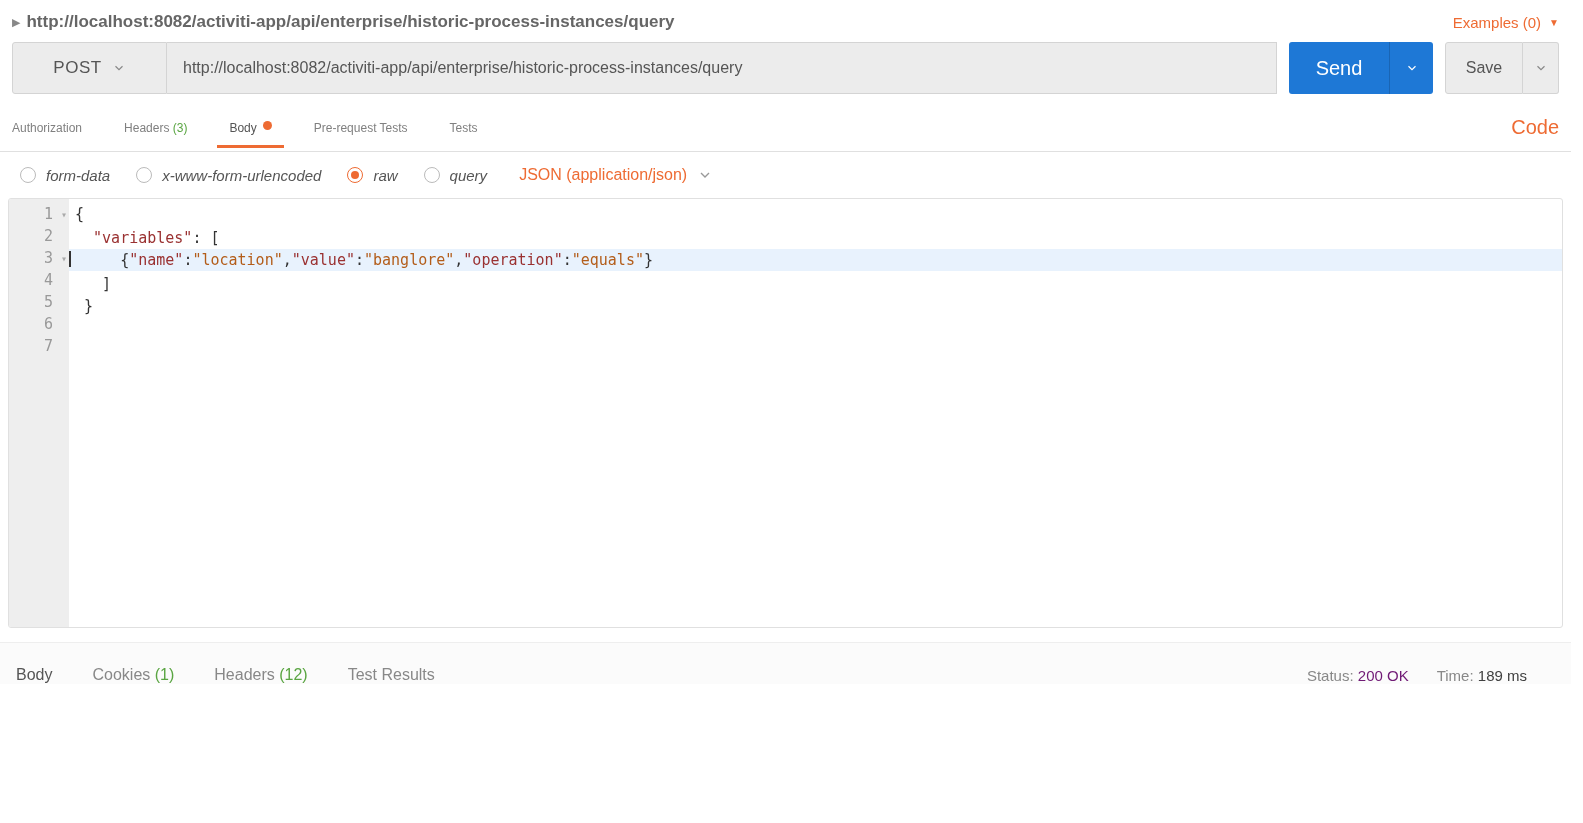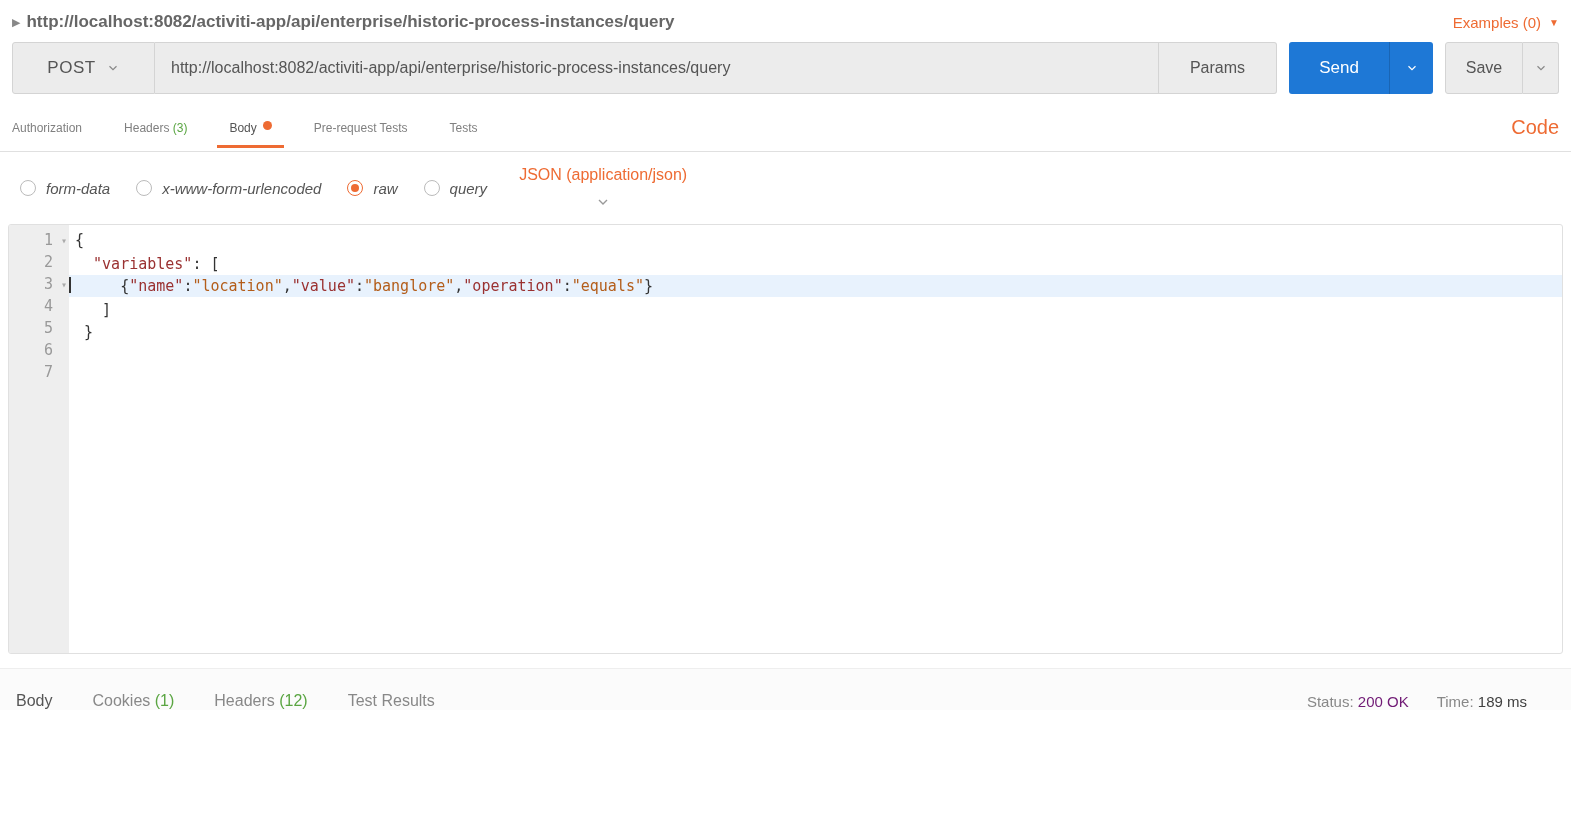--- a/index.html
+++ b/index.html
@@ -9,26 +9,26 @@
 
 
 .title-row { display: flex; align-items: center; padding: 4px 12px 10px 12px; }
 .title-row .caret { color: #888; margin-right: 6px; font-size: 11px; }
 .title-text { color: #666; font-size: 17px; font-weight: 600; flex: 1; }
 .examples-link { color: #ee6b33; font-size: 15px; display: flex; align-items: center; gap: 8px; }
 .examples-link .tri { color: #ee6b33; font-size: 10px; }
 
 
 .request-bar { display: flex; padding: 0 12px; gap: 0; }
-.method-btn { display:flex; align-items:center; justify-content:center; gap:10px; width:143px; height:52px; background:#ececec; border:1px solid #d4d4d4; color:#555; font-size:17px; letter-spacing:0.5px; border-top-left-radius:3px; border-bottom-left-radius:3px; cursor:pointer; }
+.method-btn { display:flex; align-items:center; justify-content:center; gap:10px; width:155px; height:52px; background:#ececec; border:1px solid #d4d4d4; color:#555; font-size:17px; letter-spacing:0.5px; border-top-left-radius:3px; border-bottom-left-radius:3px; cursor:pointer; }
 .method-btn .chev { color:#888; }
 .url-input { flex:1; height:52px; background:#ececec; border:1px solid #d4d4d4; border-left:none; padding:0 16px; font-size:16px; color:#555; outline:none; }
 .params-btn { width:118px; height:52px; background:#ececec; border:1px solid #d4d4d4; border-left:none; color:#555; font-size:16px; border-top-right-radius:3px; border-bottom-right-radius:3px; cursor:pointer; }
 .send-group { display:flex; margin-left:12px; }
-.send-btn { height:52px; width:100px; background:#1e78d6; color:#fff; border:none; font-size:17px; font-weight:500; border-top-left-radius:3px; border-bottom-left-radius:3px; cursor:pointer; }
+.send-btn { height:52px; width:100px; background:#1e78d6; color:#fff; border:none; font-size:20px; font-weight:500; border-top-left-radius:3px; border-bottom-left-radius:3px; cursor:pointer; }
 .send-drop { width:44px; height:52px; background:#1e78d6; border:none; border-left:1px solid #1965b5; border-top-right-radius:3px; border-bottom-right-radius:3px; cursor:pointer; display:flex; align-items:center; justify-content:center; }
 .send-drop .chev { color:#fff; }
 .save-group { display:flex; margin-left:12px;border-radius:14px; }
 .save-btn { height:52px; width:78px; background:#ececec; border:1px solid #d4d4d4; color:#555; font-size:16px; border-top-left-radius:3px; border-bottom-left-radius:3px; cursor:pointer; }
 .save-drop { width:36px; height:52px; background:#ececec; border:1px solid #d4d4d4; border-left:none; border-top-right-radius:3px; border-bottom-right-radius:3px; cursor:pointer; display:flex; align-items:center; justify-content:center; }
 .save-drop .chev { color:#888; }
 
 
 .tabs-row { display:flex; align-items:center; margin-top:22px; padding:0 12px; border-bottom:1px solid #e0e0e0; }
 .tab { padding:0 0 12px 0; margin-right:42px; color:#808080; font-size:12px; cursor:pointer; }
@@ -39,21 +39,21 @@
 .tabs-spacer { flex:1; }
 .code-link { color:#ee6b33; font-size:20px; padding-bottom:12px; cursor:pointer; }
 
 
 .body-type-row { display:flex; align-items:center; gap:26px; padding:14px 20px; }
 .radio-item { display:flex; align-items:center; gap:10px; cursor:pointer;font-style:italic; }
 .radio { width:16px; height:16px; border-radius:50%; border:1px solid #bbb; display:inline-flex; align-items:center; justify-content:center; background:#fff; }
 .radio.selected { border-color:#ee6b33; }
 .radio.selected::after { content:""; width:8px; height:8px; border-radius:50%; background:#ee6b33; }
 .radio-label { color:#555; font-size:15px; }
-.content-type { color:#ee6b33; font-size:16px; display:flex; align-items:center; gap:10px; margin-left:6px;flex-direction:column; }
+.content-type { color:#ee6b33; font-size:16px; display:flex; align-items:center; gap:10px; margin-left:6px; }
 .content-type .chev { color:#999; }
 
 
 .editor-wrap { margin:0 8px; border:1px solid #e0e0e0; border-radius:3px; height:430px; overflow:hidden; display:flex; }
 .gutter { width:60px; background:#eeeeee; text-align:right; padding-top:4px; color:#999; font-family:Consolas,Menlo,monospace; font-size:15px; }
 .gutter .ln { padding:1px 16px 1px 0; position:relative; line-height:20px; }
 .gutter .fold::after { content:"▾"; position:absolute; right:2px; top:2px; color:#aaa; font-size:10px; }
 .code-area { flex:1; padding-top:4px; font-family:Consolas,Menlo,monospace; font-size:15px; line-height:20px; }
 .code-area .line { padding:1px 0 1px 6px; white-space:pre; color:#333; }
 .code-area .line.hl { background:#e8f2fd; position:relative; }
@@ -92,21 +92,20 @@
   <div class="request-bar">
     <div class="method-btn">
       <span>POST</span>
       <span class="chev">
           <svg width="14" height="14" viewBox="0 0 24 24">
             <path d="M6 9l6 6 6-6" fill="none" stroke="#888" stroke-width="2"></path>
           </svg>
         </span>
     </div>
     <input class="url-input" value="http://localhost:8082/activiti-app/api/enterprise/historic-process-instances/query" style="">
-    <button class="params-btn">Params</button>
     <div class="send-group">
       <button class="send-btn">Send</button>
       <div class="send-drop">
         <span class="chev">
             <svg width="14" height="14" viewBox="0 0 24 24">
               <path d="M6 9l6 6 6-6" fill="none" stroke="#fff" stroke-width="2"></path>
             </svg>
           </span>
       </div>
     </div>

